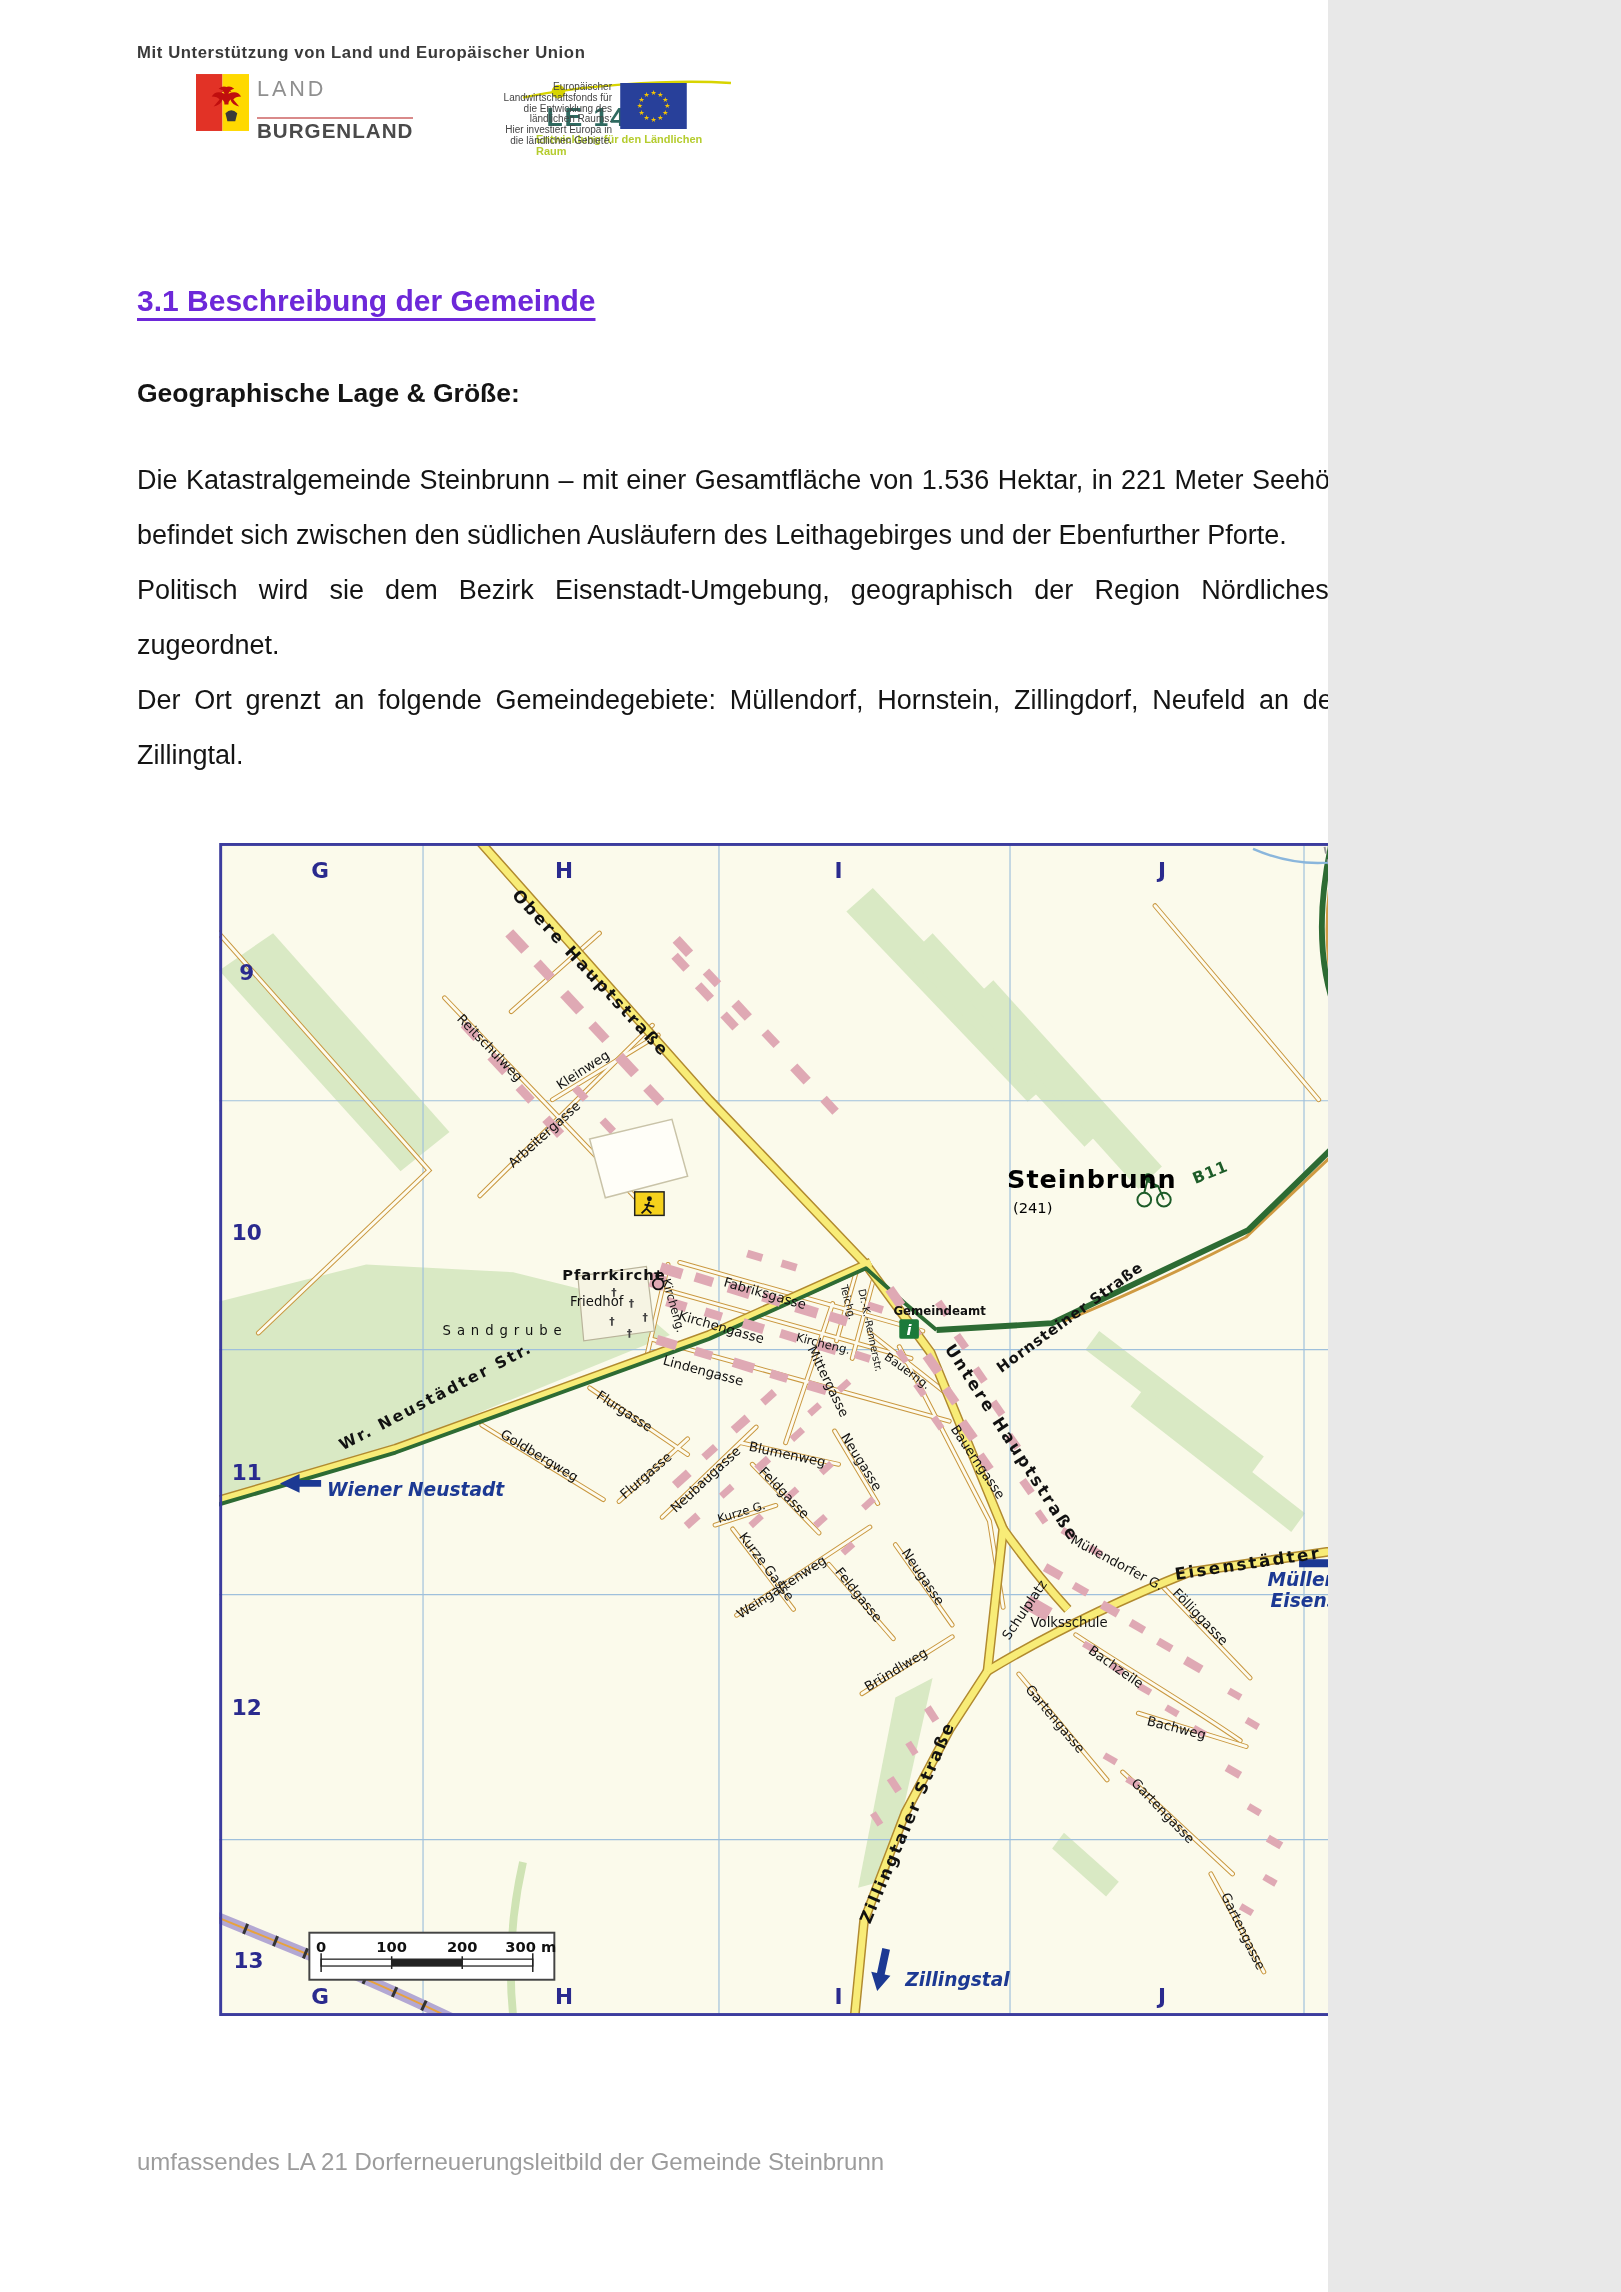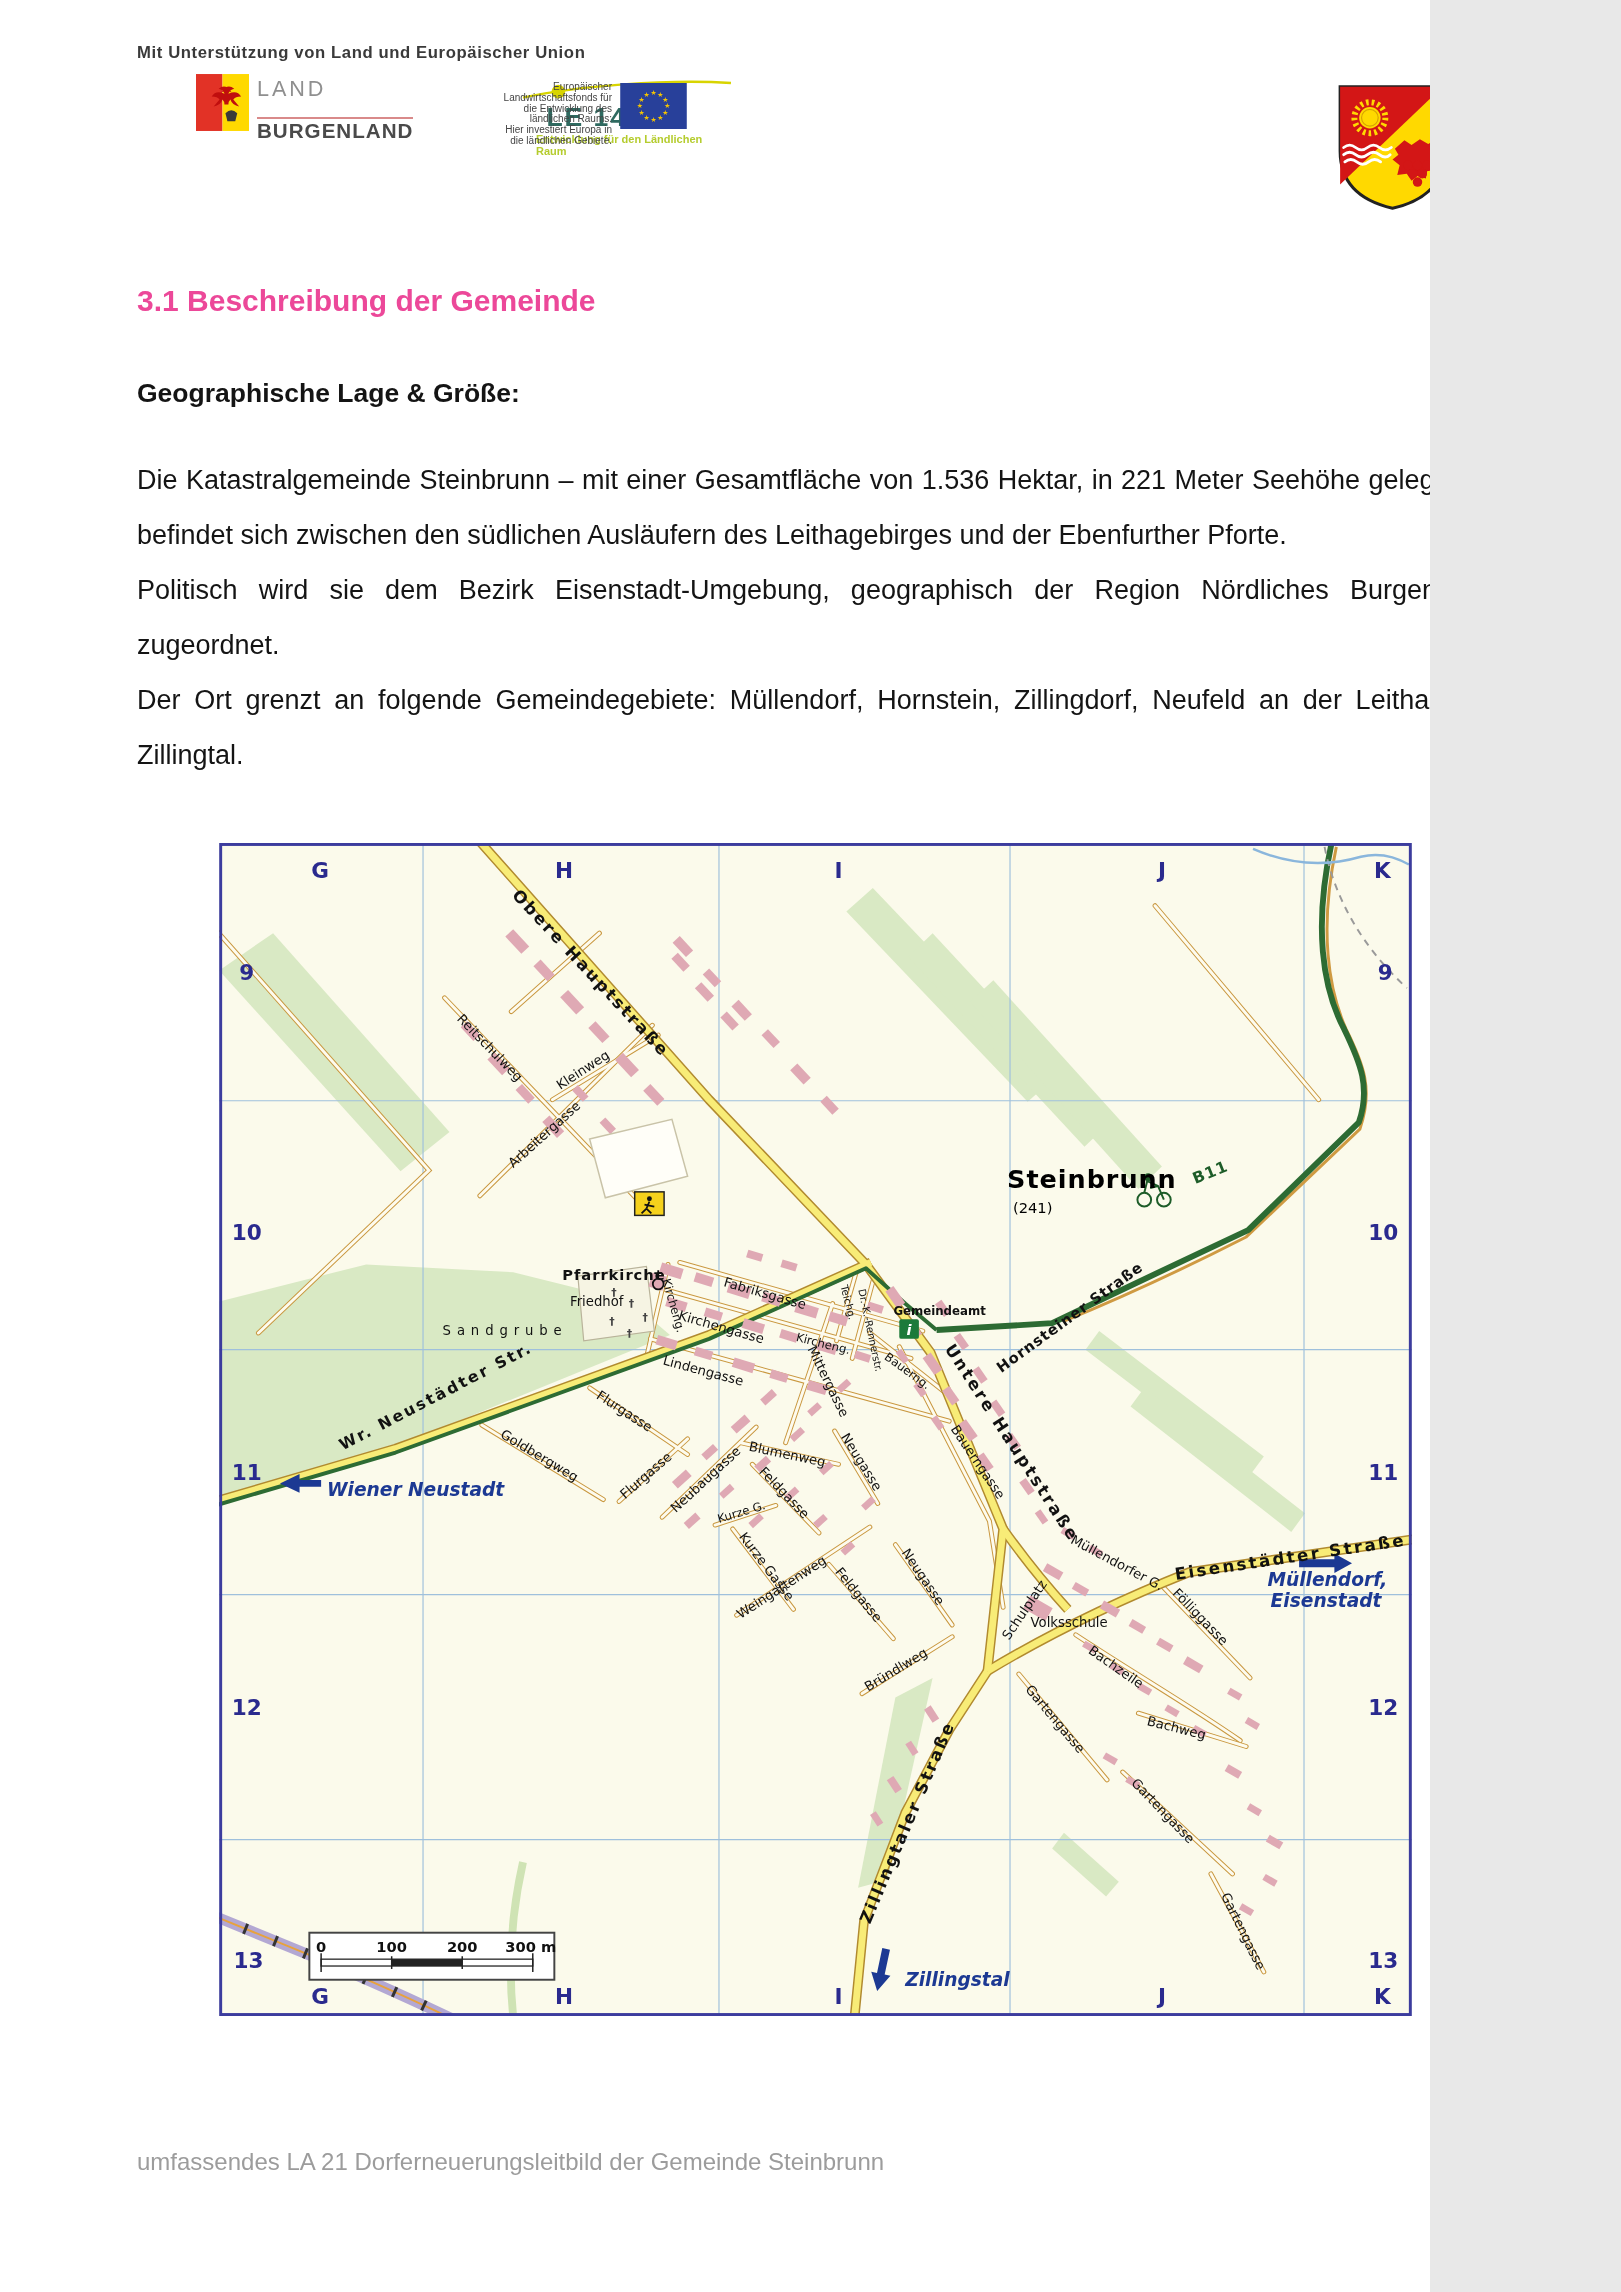--- a/index.html
+++ b/index.html
@@ -1,35 +1,35 @@
 <!DOCTYPE html>
 <html><head>
 <meta charset="utf-8">
 <style>
   html,body{margin:0;padding:0;background:#e8e8e8;}
-  #page{position:relative;width:1430px;height:2293px;background:#ffffff;overflow:hidden;
+  #page{position:relative;width:1328px;height:2293px;background:#ffffff;overflow:hidden;
         font-family:"Liberation Sans",sans-serif;color:#141414;}
   .abs{position:absolute;}
   #support-line{left:137px;top:43px;font-size:16.7px;font-weight:bold;letter-spacing:0.6px;color:#3a3a3a;}
   
   #land-logo{left:196px;top:74px;width:225px;height:69px;}
   #land-text{position:absolute;left:61px;top:2px;}
   #land-word1{font-size:21.6px;letter-spacing:2.9px;color:#8f8f8f;border-bottom:2px solid #d98a8a;padding-bottom:15px;}
   #land-word2{font-size:20.6px;font-weight:bold;letter-spacing:1px;color:#4a4a4a;margin-top:0;}
   
   #le-logo{left:519px;top:78px;width:216px;height:69px;}
   #le-title{position:absolute;left:27.4px;top:23.5px;font-size:26.5px;font-weight:bold;letter-spacing:2px;color:#2f6a60;}
   #le-sub{position:absolute;left:17px;top:55px;font-size:11px;font-weight:bold;color:#b5cc2e;}
   
   #eu-text{left:438px;top:82px;width:174px;text-align:right;font-size:10px;line-height:10.8px;color:#444;}
   #eu-flag{left:620px;top:83px;}
   #coat{left:1328px;top:82px;}
   #doc-title{left:137px;top:222px;font-size:41px;font-weight:bold;color:#0d0d0d;letter-spacing:0.5px;}
-  #doc-subtitle{left:137px;top:284px;font-size:30px;font-weight:bold;color:#ec4899;
-                text-underline-offset:6.9px;text-decoration-thickness:2.5px;}
+  #doc-subtitle{left:137px;top:284px;font-size:30px;font-weight:bold;color:#6d28d9;
+                text-decoration:underline;text-underline-offset:6.9px;text-decoration-thickness:2.5px;}
   #geo-heading{left:137px;top:378px;font-size:26.5px;font-weight:bold;}
   #body-text{left:137px;top:453px;width:1351px;font-size:27px;line-height:55px;text-align:justify;}
   #body-text p{margin:0;}
   #map-wrap{left:219px;top:843px;width:1193px;height:1173px;}
   #footer-text{left:137px;top:2148px;font-size:24px;color:#9c9c9c;}
   #footer-page{left:1431px;top:2148px;width:59px;text-align:right;font-size:25.5px;color:#9c9c9c;text-decoration:underline;}
   
   text{font-family:"DejaVu Sans","Liberation Sans",sans-serif;}
   .gl{font-size:22px;font-weight:bold;fill:#2a2a8e;text-anchor:middle;}
   .slb{font-size:17px;font-weight:bold;fill:#111;letter-spacing:2.5px;}

